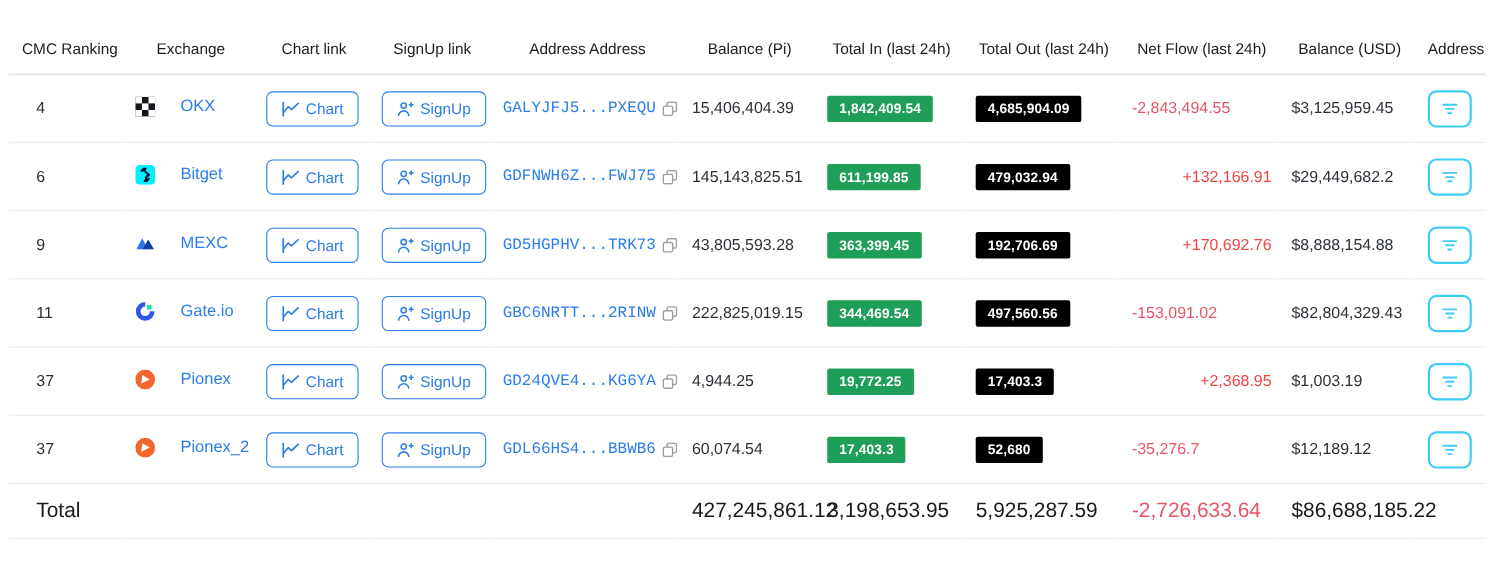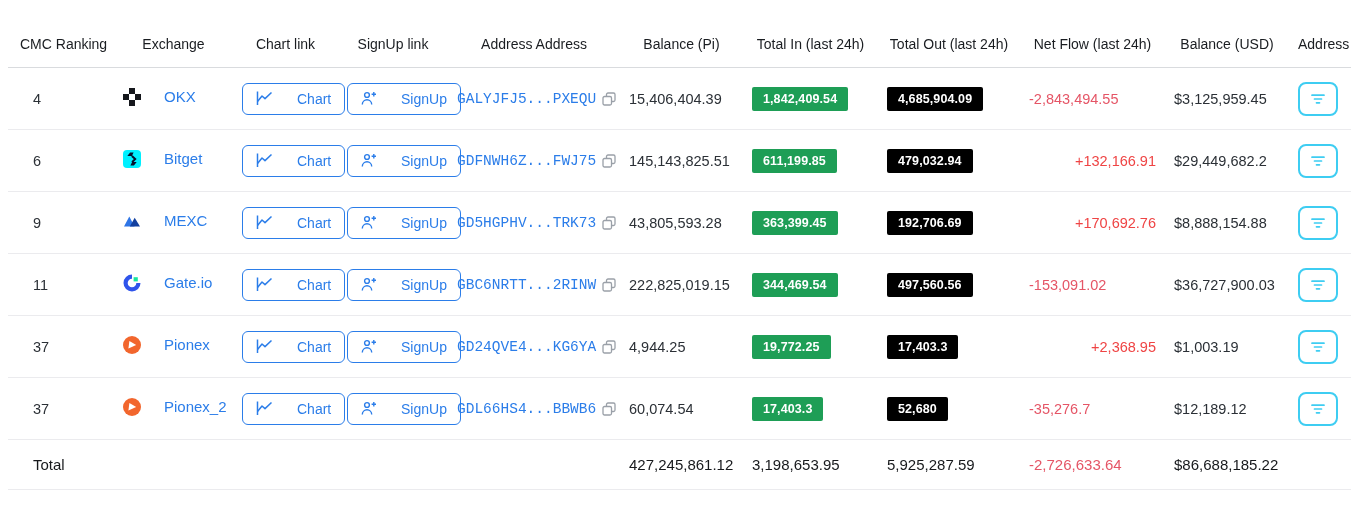--- a/index.html
+++ b/index.html
@@ -14,30 +14,30 @@
 
   table { width:1343px; border-collapse:collapse; table-layout:fixed; margin-top:8px; }
   thead th {
     text-align:center; font-size:14px; font-weight:400; color:#1a1d21;
     padding:18px 6px 15px 12px; border-bottom:1px solid #d9dbde; white-space:nowrap;
   }
   tbody td {
     height:62px; vertical-align:middle; padding:0 6px 0 12px;
     border-bottom:1px solid #ebebee; font-size:14.5px; color:#2b3036; white-space:nowrap;
   }
-  tfoot td { height:50px; vertical-align:middle; padding:0 6px 0 12px; font-size:15px; color:#17191c; border-bottom:1px solid #ebebee; }
+  tfoot td { height:50px; vertical-align:middle; padding:0 6px 0 12px; font-size:19px; color:#17191c; border-bottom:1px solid #ebebee; }
   .first-pad { padding-left:25px; }
 
   a.link { color:#2b7de9; text-decoration:none; cursor:pointer; }
   .exchange-cell { display:inline-flex; align-items:flex-start; gap:23px; font-size:15px; }
   .wallet-cell { display:inline-flex; align-items:center; gap:6px;font-family:Liberation Mono, monospace; }
 
   
   .btn {
-    display:inline-flex; align-items:flex-start; gap:24px;
+    display:inline-flex; align-items:flex-end; gap:5px;
     border:1px solid #2b7de9; color:#2b7de9; background:#fff;
     border-radius:6px; padding:7px 13px; font-size:14px; cursor:pointer;
     font-family:inherit;
   }
   .actions-btn {
     width:40px; height:34px; display:inline-flex; align-items:center; justify-content:center;
     border:2px solid #3ecdf2; border-radius:8px; background:#fff; cursor:pointer;
   }
 
   
@@ -305,21 +305,21 @@
         <svg width="14" height="14" viewBox="0 0 14 14" style="cursor:pointer">
                 <rect x="4.5" y="1" width="8.5" height="8.5" rx="1.5" stroke="#9aa0a8" stroke-width="1.3" fill="#ffffff"></rect>
                 <rect x="1" y="4.5" width="8.5" height="8.5" rx="1.5" stroke="#9aa0a8" stroke-width="1.3" fill="#ffffff"></rect>
               </svg>
       </span>
     </td>
     <td>222,825,019.15</td>
     <td><span class="pill pill-in">344,469.54</span></td>
     <td><span class="pill pill-out">497,560.56</span></td>
     <td class="neg">-153,091.02</td>
-    <td>$36,727,900.03</td>
+    <td>$82,804,329.43</td>
     <td>
       <button class="actions-btn">
         <svg width="16" height="12" viewBox="0 0 16 12">
                 <path d="M2 2.2 H14 M4.5 6 H11.5 M6.5 9.8 H9.5" stroke="#3ecdf2" stroke-width="1.7" stroke-linecap="round"></path>
               </svg>
       </button>
     </td>
   </tr>
 
   <tr>

